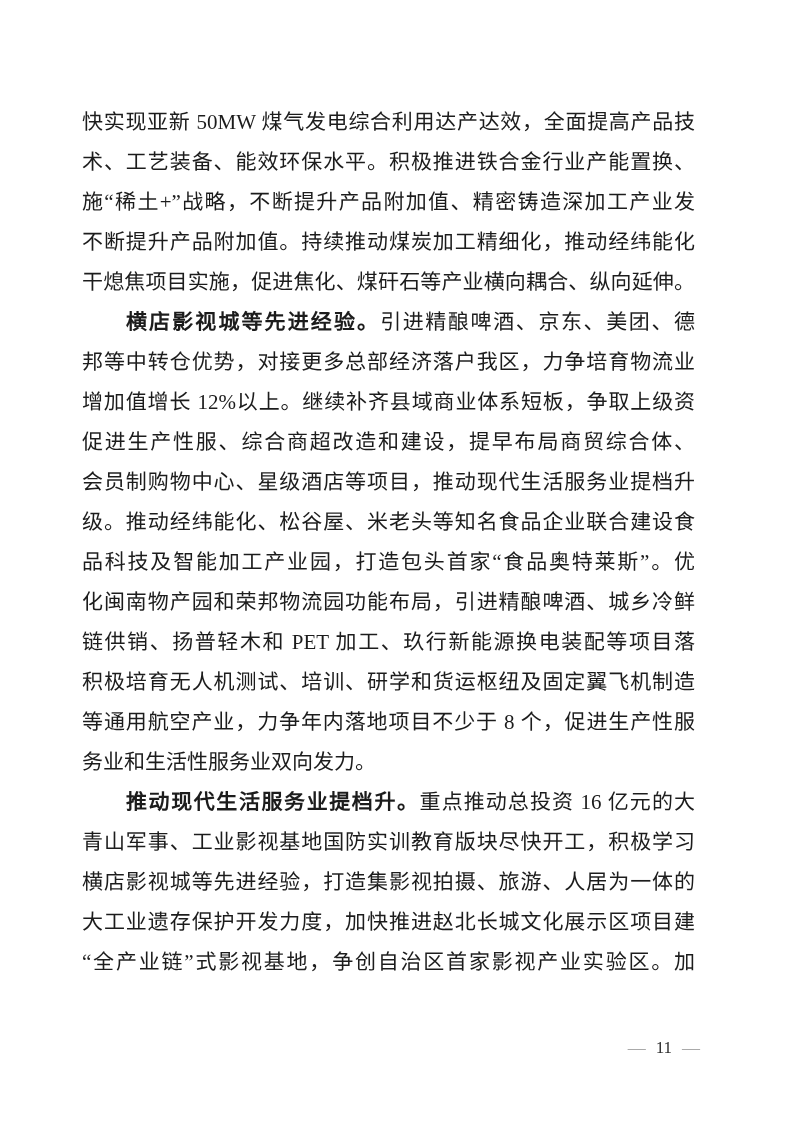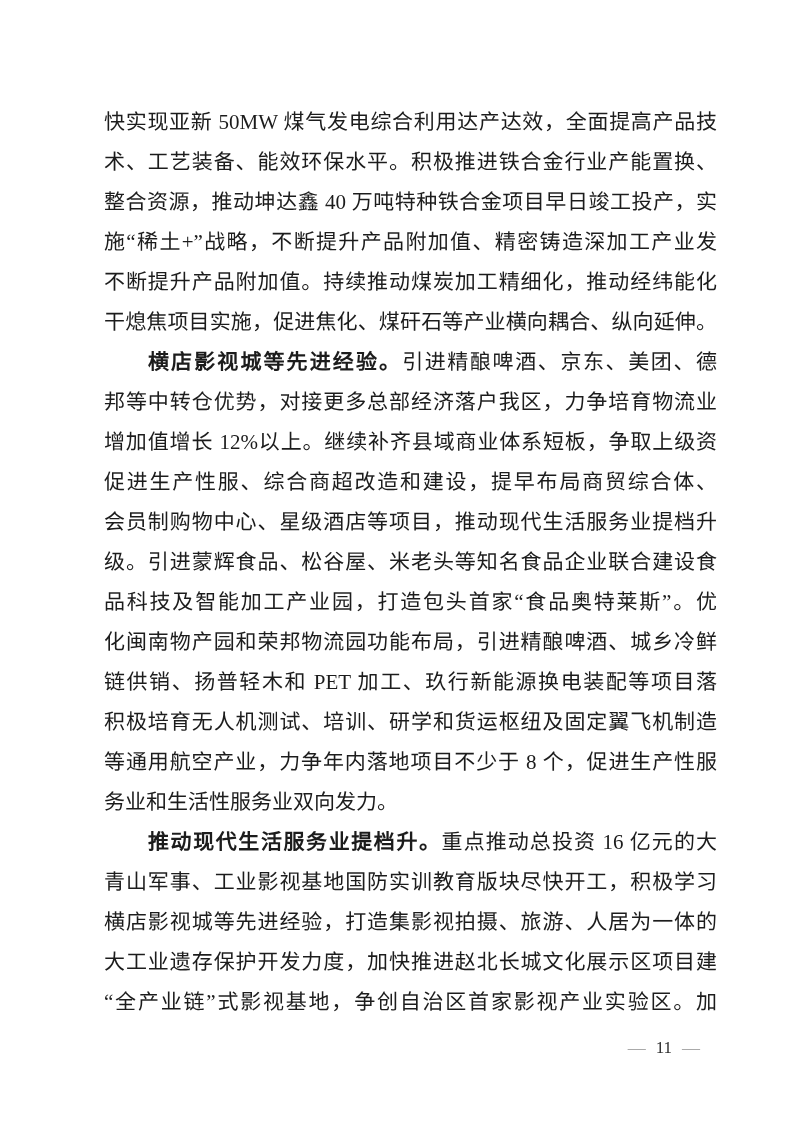--- a/index.html
+++ b/index.html
@@ -11,21 +11,21 @@
     position: relative;
     width: 793px;
     height: 1122px;
     background: var(--page-bg, #ffffff);
     overflow: hidden;
     font-family: "Liberation Serif", "DejaVu Serif", serif;
     color: var(--text-color, #1c1c1c);
   }
   .content {
     position: absolute;
-    left: 104px;
+    left: 82px;
     top: 102px;
     width: 613px;
   }
   .paragraph { margin: 0; padding: 0; }
   .line {
     height: 40px;
     line-height: 40px;
     font-size: 21px;
     overflow: hidden;
     text-align: justify;
@@ -66,32 +66,31 @@
   }
 </style>
 </head>
 <body>
 
 <div class="page">
   <main class="content" id="doc-body">
       <div class="paragraph">
         <div class="line">快实现亚新 50MW 煤气发电综合利用达产达效，全面提高产品技</div>
         <div class="line">术、工艺装备、能效环保水平。积极推进铁合金行业产能置换、</div>
-        <div class="line">整合资源，推动坤达鑫 40 万吨特种铁合金项目早日竣工投产，实</div>
         <div class="line">施“稀土+”战略，不断提升产品附加值、精密铸造深加工产业发展，</div>
         <div class="line">不断提升产品附加值。持续推动煤炭加工精细化，推动经纬能化</div>
         <div class="line">干熄焦项目实施，促进焦化、煤矸石等产业横向耦合、纵向延伸。</div>
       </div>
       <div class="paragraph">
         <div class="line first-indented"><span class="lead">横店影视城等先进经验。</span><span>引进精酿啤酒、京东、美团、德</span></div>
         <div class="line">邦等中转仓优势，对接更多总部经济落户我区，力争培育物流业</div>
         <div class="line">增加值增长 12%以上。继续补齐县域商业体系短板，争取上级资</div>
         <div class="line">促进生产性服、综合商超改造和建设，提早布局商贸综合体、</div>
         <div class="line">会员制购物中心、星级酒店等项目，推动现代生活服务业提档升</div>
-        <div class="line">级。引进蒙辉食品、松谷屋、米老头等知名食品企业联合建设食</div>
+        <div class="line">级。推动经纬能化、松谷屋、米老头等知名食品企业联合建设食</div>
         <div class="line">品科技及智能加工产业园，打造包头首家“食品奥特莱斯”。优</div>
         <div class="line">化闽南物产园和荣邦物流园功能布局，引进精酿啤酒、城乡冷鲜</div>
         <div class="line">链供销、扬普轻木和 PET 加工、玖行新能源换电装配等项目落地。</div>
         <div class="line">积极培育无人机测试、培训、研学和货运枢纽及固定翼飞机制造</div>
         <div class="line">等通用航空产业，力争年内落地项目不少于 8 个，促进生产性服</div>
         <div class="line short-last">务业和生活性服务业双向发力。</div>
       </div>
       <div class="paragraph">
         <div class="line first-indented"><span class="lead">推动现代生活服务业提档升。</span><span>重点推动总投资 16 亿元的大</span></div>
         <div class="line">青山军事、工业影视基地国防实训教育版块尽快开工，积极学习</div>

